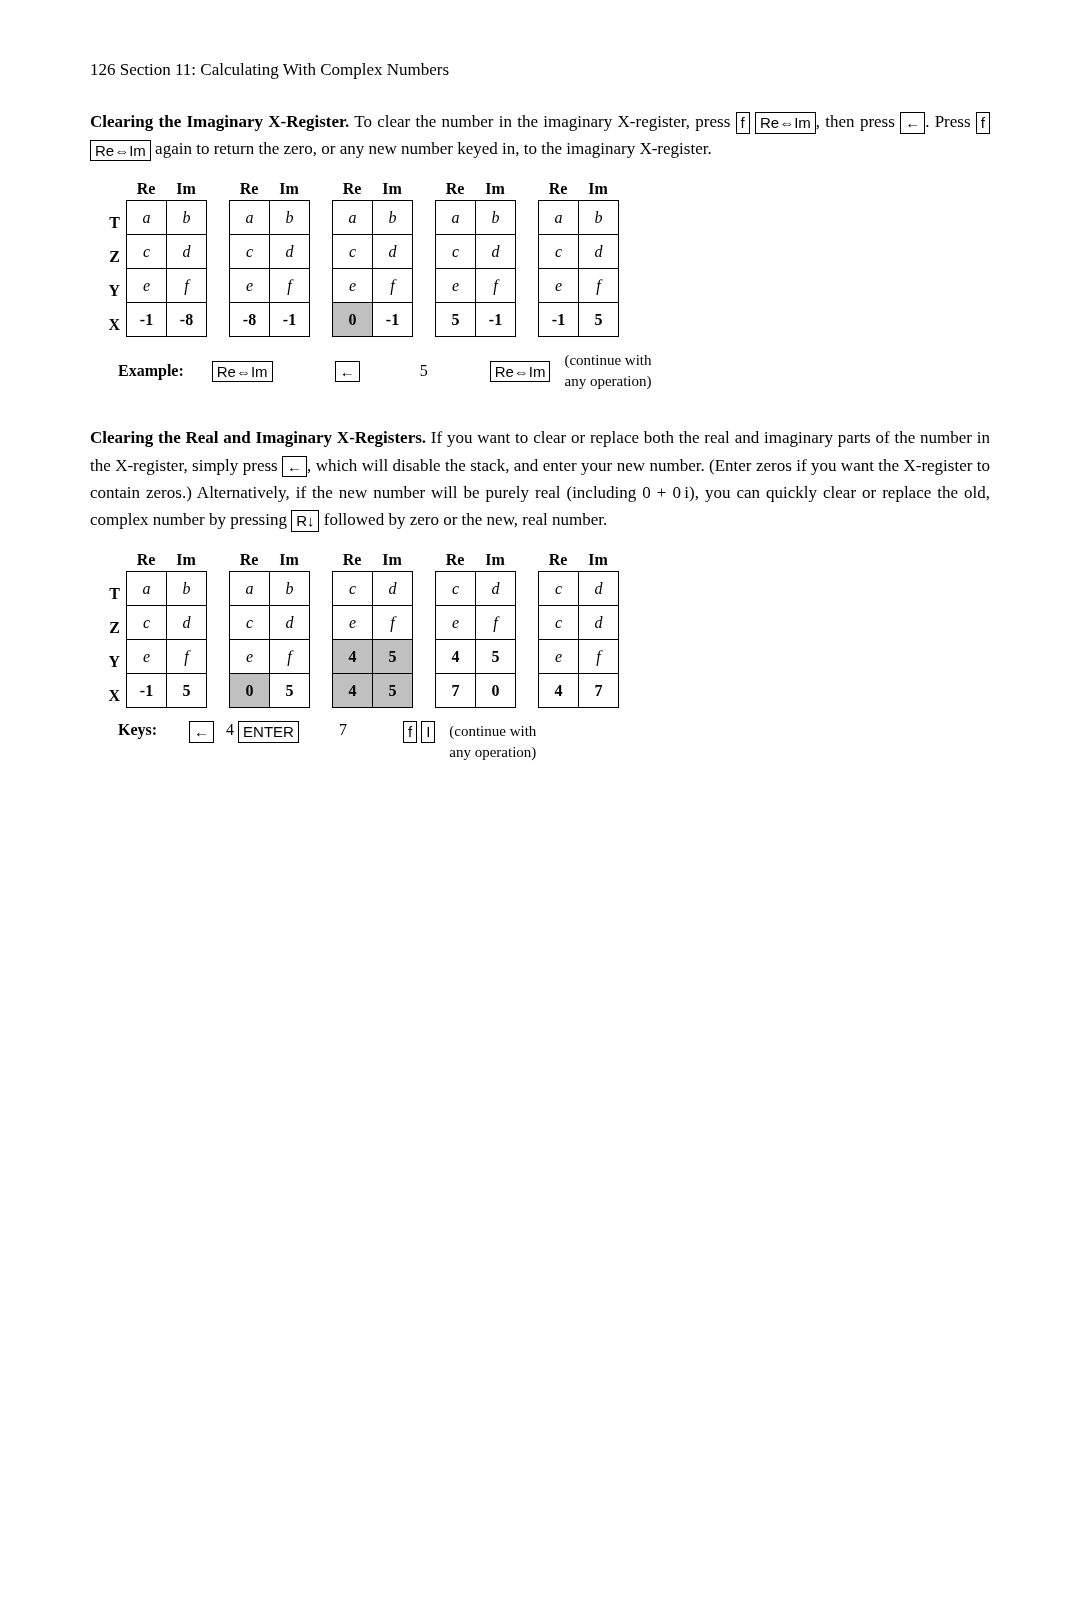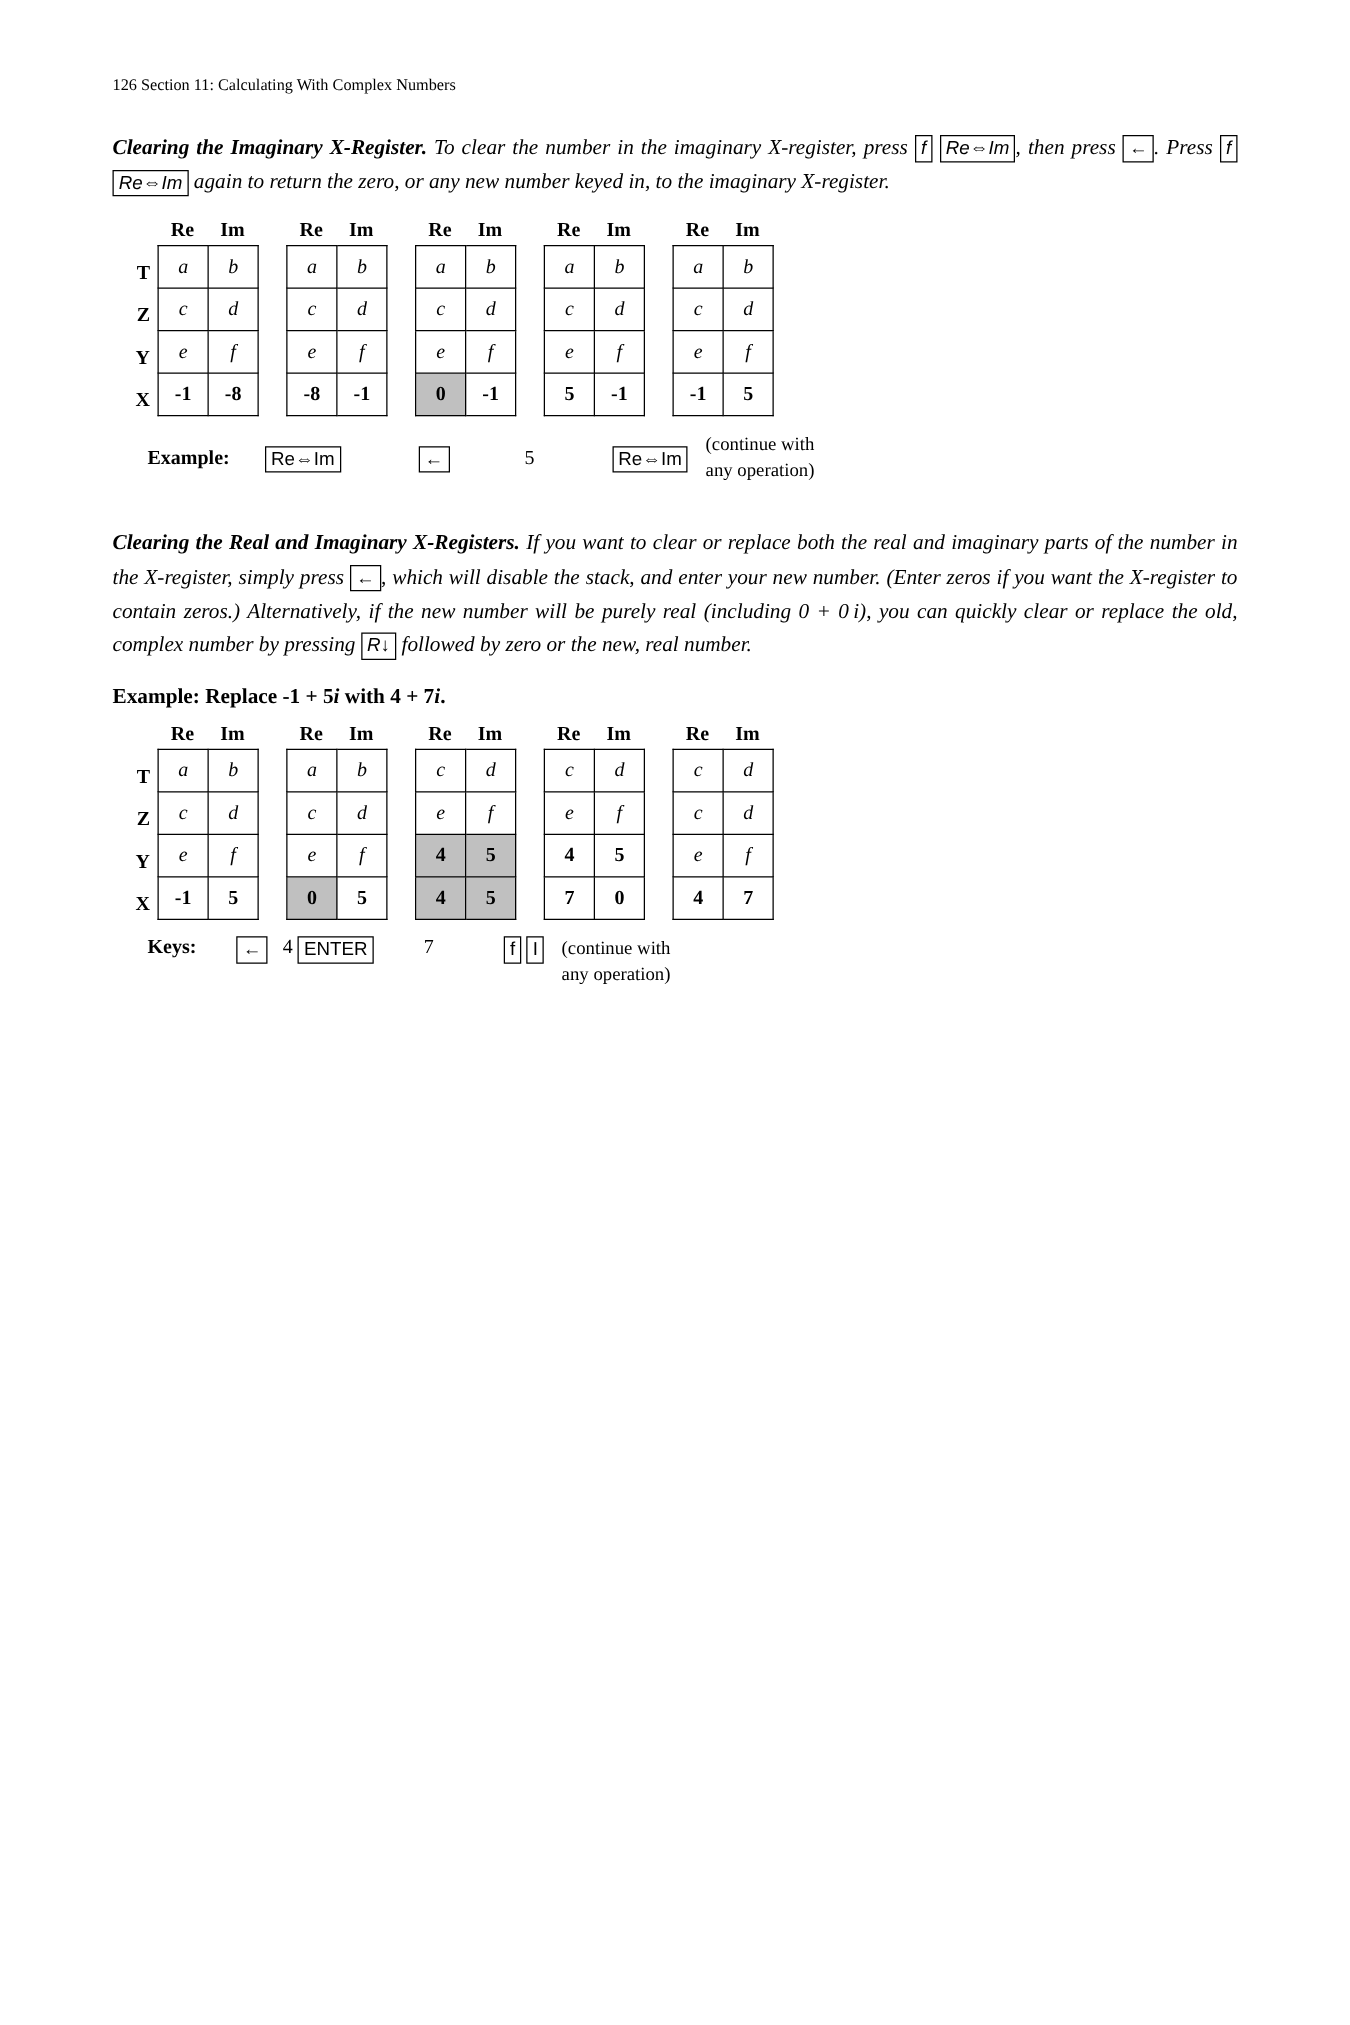--- a/index.html
+++ b/index.html
@@ -9,21 +9,20 @@
       font-size: 17px;
       color: #000;
       width: 1080px;
       min-height: 1620px;
       padding: 60px 90px;
     }
     p {
       line-height: 1.6;
       margin-bottom: 18px;
       text-align: justify;
-      font-style: italic;
     }
     .key-box {
       display: inline-block;
       border: 1.5px solid #000;
       padding: 0px 4px;
       font-size: 15px;
       font-family: Arial, sans-serif;
       line-height: 1.3;
       vertical-align: middle;
     }
@@ -80,21 +79,21 @@
       font-size: 16px;
     }
     .keys-lbl {
       font-weight: bold;
       margin-right: 10px;
     }
   </style>
 </head>
 <body>
 
-<div style="margin-bottom:28px; font-size:13px;">
+<div style="margin-bottom:28px; font-size:17px;">
   <span>126    Section 11: Calculating With Complex Numbers</span>
 </div>
 
 <p>
   <strong><span>Clearing the Imaginary X-Register.</span></strong><span> To clear the number in the imaginary X-register, press </span><span class="key-box">f</span> <span class="key-box">Re⇔Im</span><span>, then press </span><span class="key-box">←</span><span>. Press </span><span class="key-box">f</span> <span class="key-box">Re⇔Im</span><span> again to return the zero, or any new number keyed in, to the imaginary X-register.</span>
 </p>
 
 <div class="example-block">
 
   <div style="display:flex; flex-direction:row; align-items:flex-start; margin-left:10px;">
@@ -254,24 +253,20 @@
     <span class="key-box">Re⇔Im</span>
     <span style="margin-left:14px; font-size:15px; font-style:normal; line-height:1.4;">(continue with<br>any operation)</span>
   </div>
 </div>
 
 <p style="margin-top:4px;">
   <strong><span>Clearing the Real and Imaginary X-Registers.</span></strong><span> If you want to clear or replace both the real and imaginary parts of the number in the X-register, simply press </span><span class="key-box">←</span><span>, which will disable the stack, and enter your new number. (Enter zeros if you want the X-register to contain zeros.) Alternatively, if the new number will be purely real (including 0 + 0 i), you can quickly clear or replace the old, complex number by pressing </span><span class="key-box">R↓</span><span> followed by zero or the new, real number.</span>
 </p>
 
 <div class="example-block">
-  <span class="example-label">
-    <strong>Example:</strong>
-    <span> Replace -1 + 5<i>i</i> with 4 + 7<i>i</i>.</span>
-  </span>
 
   <div style="display:flex; flex-direction:row; align-items:flex-start; margin-left:10px;">
 
     <div style="display:flex; flex-direction:column; margin-top:26px; margin-right:6px;">
       <div style="height:34px; display:flex; align-items:center; font-weight:bold; font-size:16px; width:20px; justify-content:flex-end;">T</div>
       <div style="height:34px; display:flex; align-items:center; font-weight:bold; font-size:16px; width:20px; justify-content:flex-end;">Z</div>
       <div style="height:34px; display:flex; align-items:center; font-weight:bold; font-size:16px; width:20px; justify-content:flex-end;">Y</div>
       <div style="height:34px; display:flex; align-items:center; font-weight:bold; font-size:16px; width:20px; justify-content:flex-end;">X</div>
     </div>
 

